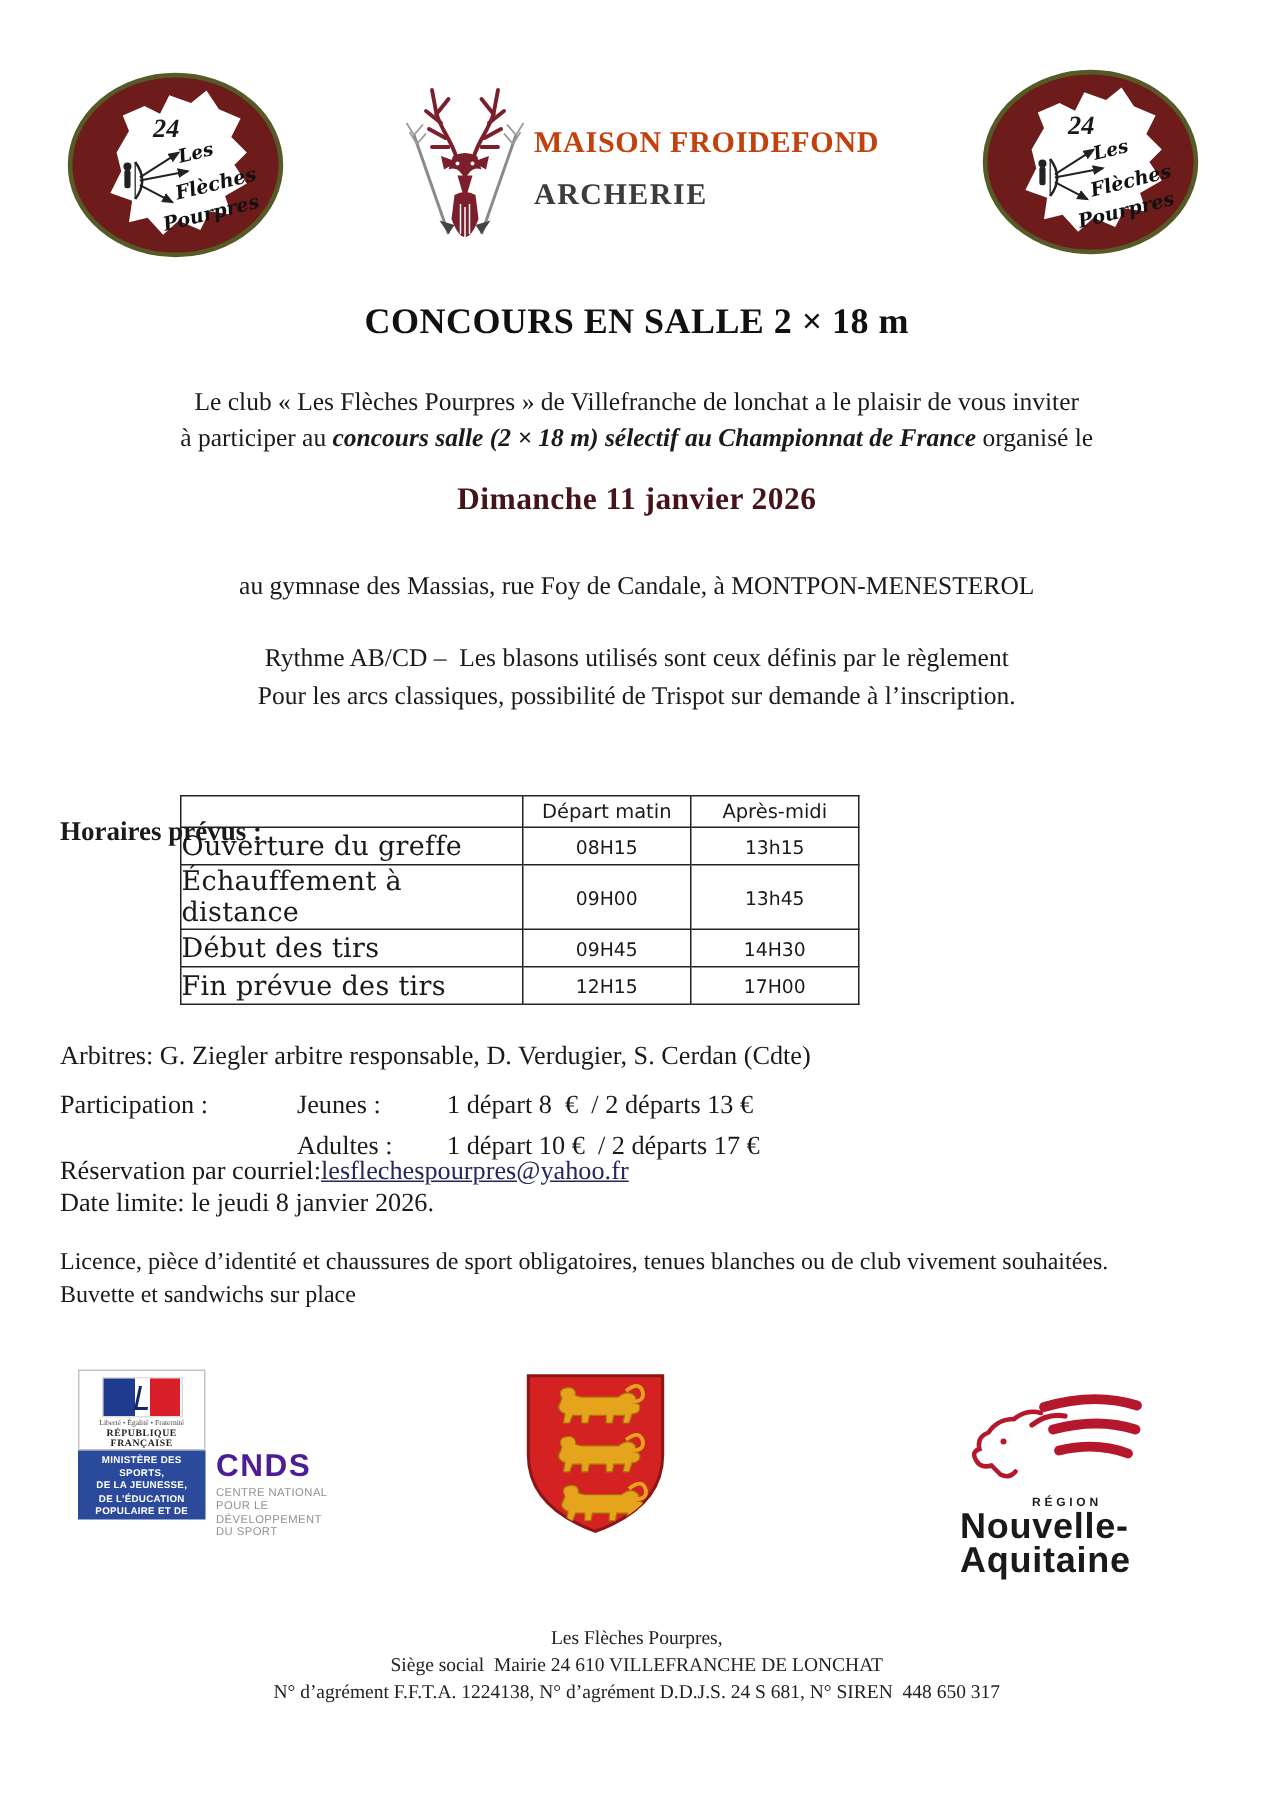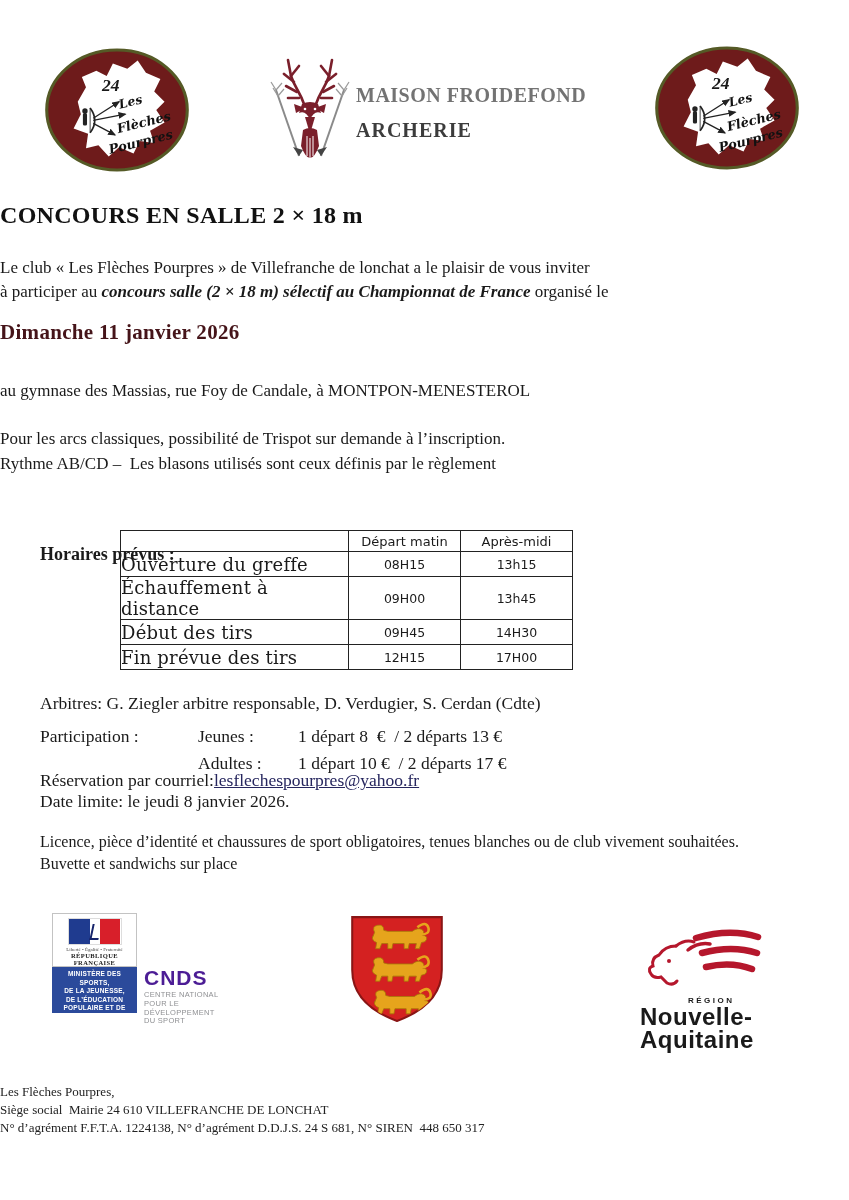--- a/index.html
+++ b/index.html
@@ -2,28 +2,28 @@
 <html><head>
 <meta charset="utf-8">
 <style>
   html,body{margin:0;padding:0;background:#888;}
   .page{
     position:relative;width:849px;height:1200px;margin:0 auto;
     background:#ffffff;overflow:hidden;
     font-family:"Liberation Serif",serif;color:#1a1a1a;
   }
   .abs{position:absolute;}
-  .center{width:100%;text-align:left;}
+  .center{width:100%;text-align:center;}
   .prewrap{white-space:pre-wrap;}
 
   
   .club-logo{width:146px;height:124px;}
   .maison-text{position:absolute;left:356px;top:84px;font-weight:bold;
     font-family:"Liberation Serif",serif;}
-  .maison-title{font-size:20px;color:#737373;letter-spacing:0.5px;}
+  .maison-title{font-size:20px;color:#c2410c;letter-spacing:0.5px;}
   .maison-sub{font-size:20px;color:#3c3c3c;margin-top:12px;letter-spacing:1px;}
 
   
   .doc-title{top:202px;font-size:24px;font-weight:bold;letter-spacing:0.3px;color:#111;}
   .intro{top:256px;font-size:17px;line-height:24px;}
   .date-heading{top:320px;font-size:21px;font-weight:bold;color:#451419;letter-spacing:0.3px;}
   .venue{top:381px;font-size:17px;}
   .rythme{top:426px;font-size:17px;line-height:25px;}
   .horaires-heading{left:40px;top:505px;font-size:18px;font-weight:bold;margin-top:39px;}
 
@@ -174,22 +174,22 @@
 
   <div class="abs center intro">
     <div class="prewrap">Le club « Les Flèches Pourpres » de Villefranche de lonchat a le plaisir de vous inviter</div>
     <div><span class="prewrap">à participer au </span><b><i><span>concours salle (2 × 18 m) sélectif au Championnat de France</span></i></b><span class="prewrap"> organisé le</span></div>
   </div>
 
   <div class="abs center date-heading">Dimanche 11 janvier 2026</div>
   <div class="abs center venue">au gymnase des Massias, rue Foy de Candale, à MONTPON-MENESTEROL</div>
 
   <div class="abs center rythme">
+    <div class="prewrap">Rythme AB/CD –  Les blasons utilisés sont ceux définis par le règlement</div>
     <div class="prewrap">Pour les arcs classiques, possibilité de Trispot sur demande à l’inscription.</div>
-    <div class="prewrap">Rythme AB/CD –  Les blasons utilisés sont ceux définis par le règlement</div>
   </div>
 
   <div class="abs horaires-heading">Horaires prévus :</div>
 
   <table class="horaires">
     <tbody>
         <tr>
       <th class="blank"></th>
       <th class="timehead">Départ matin</th>
       <th class="timehead">Après-midi</th>

